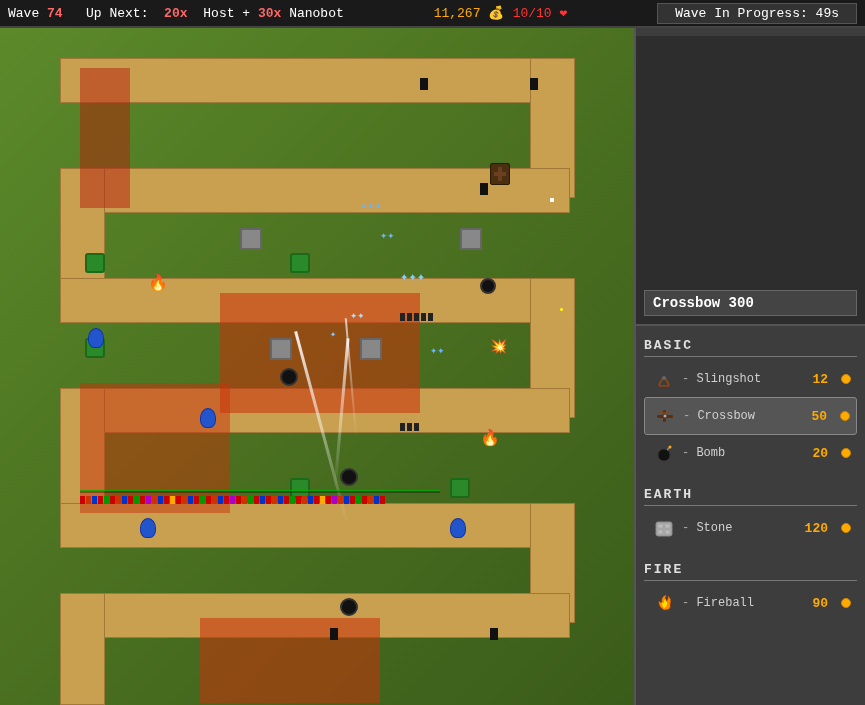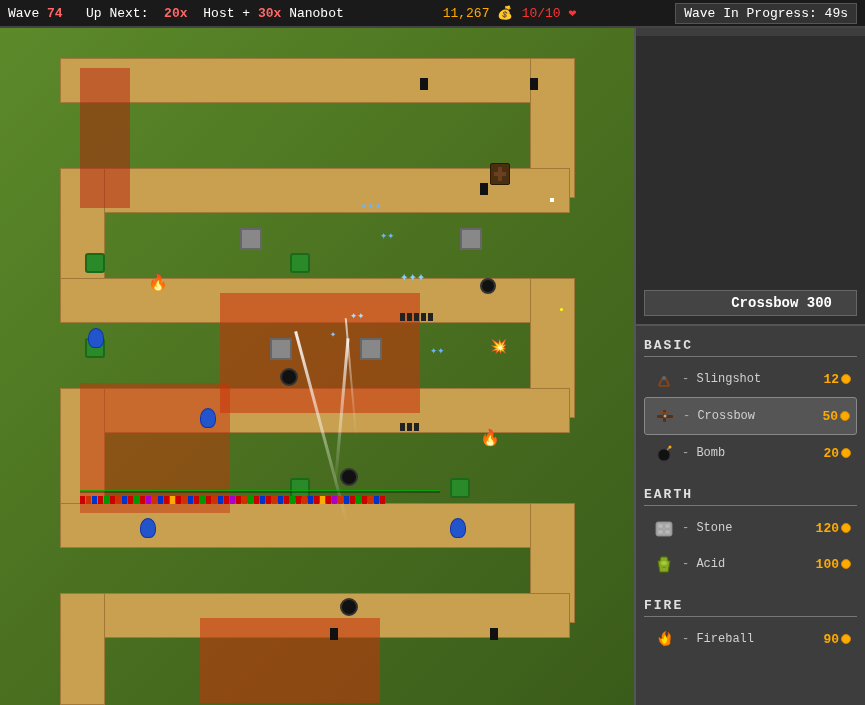--- a/index.html
+++ b/index.html
@@ -44,21 +44,21 @@
     }
 
     #resource-info .hearts {
       color: #ff3333;
     }
 
     #wave-timer {
       color: #fff;
       font-size: 13px;
       background: #333;
-      padding: 2px 8px;
+      padding: 2px 17px;
       border: 1px solid #555;
     }
 
     #main-area {
       display: flex;
       height: 677px;
     }
 
     #game-canvas {
       width: 634px;
@@ -151,21 +151,21 @@
     .tower-name span {
       color: #aaa;
     }
 
     .tower-cost {
       color: #ffaa00;
       font-size: 13px;
       font-weight: bold;
       display: flex;
       align-items: center;
-      gap: 2px;
+      gap: 13px;
     }
 
     .cost-coin {
       display: inline-block;
       width: 10px;
       height: 10px;
       background: #ffaa00;
       border-radius: 50%;
       border: 1px solid #cc8800;
     }
@@ -188,23 +188,22 @@
       bottom: 8px;
       left: 8px;
       right: 8px;
     }
 
     #tower-info-name {
       color: #ffffff;
       font-size: 14px;
       font-weight: bold;
       background: #444;
-      padding: 4px 24px;
+      padding: 4px 8px;
       border: 1px solid #666;
-      text-align: right;
     }
 
     .pixel-tower {
       position: absolute;
     }
   </style>
 </head>
 <body>
 
 <div id="top-bar">
@@ -467,34 +466,20 @@
               <rect x="12" y="13" width="5" height="4" fill="#bbb" stroke="#999" stroke-width="0.5"></rect>
             </svg>
           </div>
           <div class="tower-name"><span>- </span>Stone</div>
           <div class="tower-cost">
             <span>120</span>
               <span class="cost-coin"></span>
           </div>
         </div>
 
-        <div class="tower-item">
-          <div class="tower-icon">
-            <svg width="22" height="22" viewBox="0 0 22 22">
-              <path d="M8,4 L7,8 L5,8 L7,19 L15,19 L17,8 L15,8 L14,4 Z" fill="#88aa22" stroke="#557700" stroke-width="1"></path>
-              <ellipse cx="11" cy="10" rx="3" ry="2" fill="rgba(200,255,100,0.4)"></ellipse>
-              <text x="11" y="16" text-anchor="middle" font-size="6" fill="#557700">~</text>
-            </svg>
-          </div>
-          <div class="tower-name"><span>- </span>Acid</div>
-          <div class="tower-cost">
-            <span>100</span>
-              <span class="cost-coin"></span>
-          </div>
-        </div>
       </div>
 
       <div class="category-divider"></div>
 
       <div class="tower-category">
         <div class="category-header">FIRE</div>
 
         <div class="tower-item">
           <div class="tower-icon">
             <svg width="22" height="22" viewBox="0 0 22 22">

